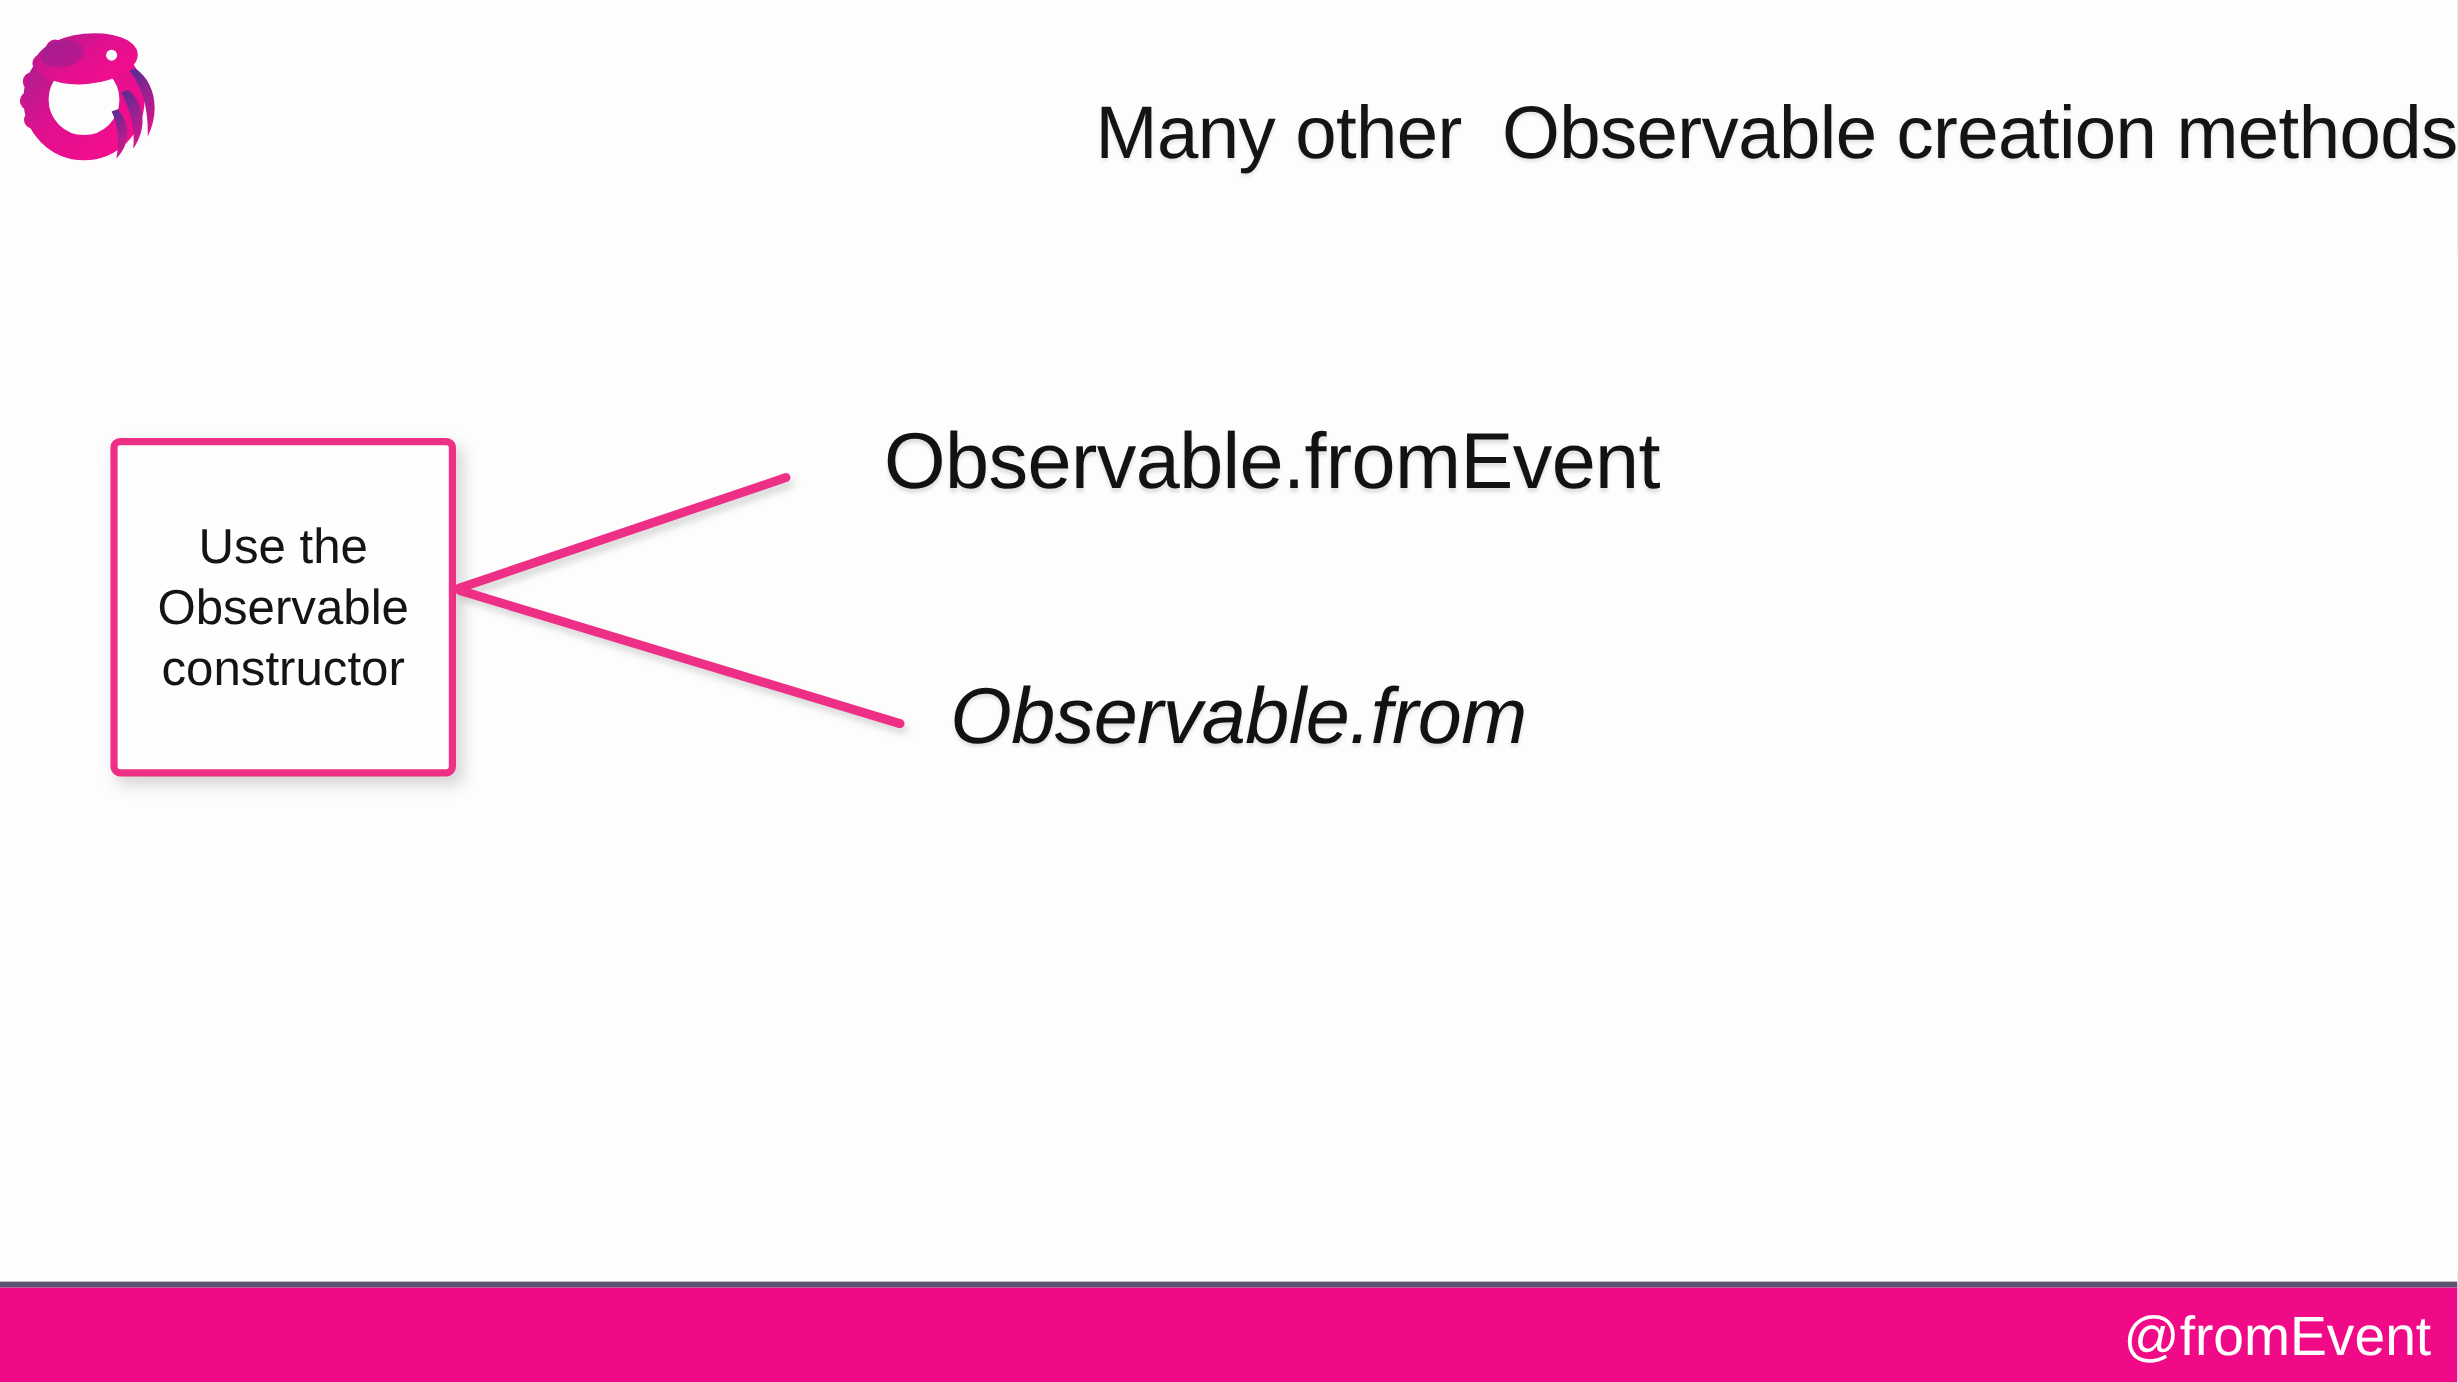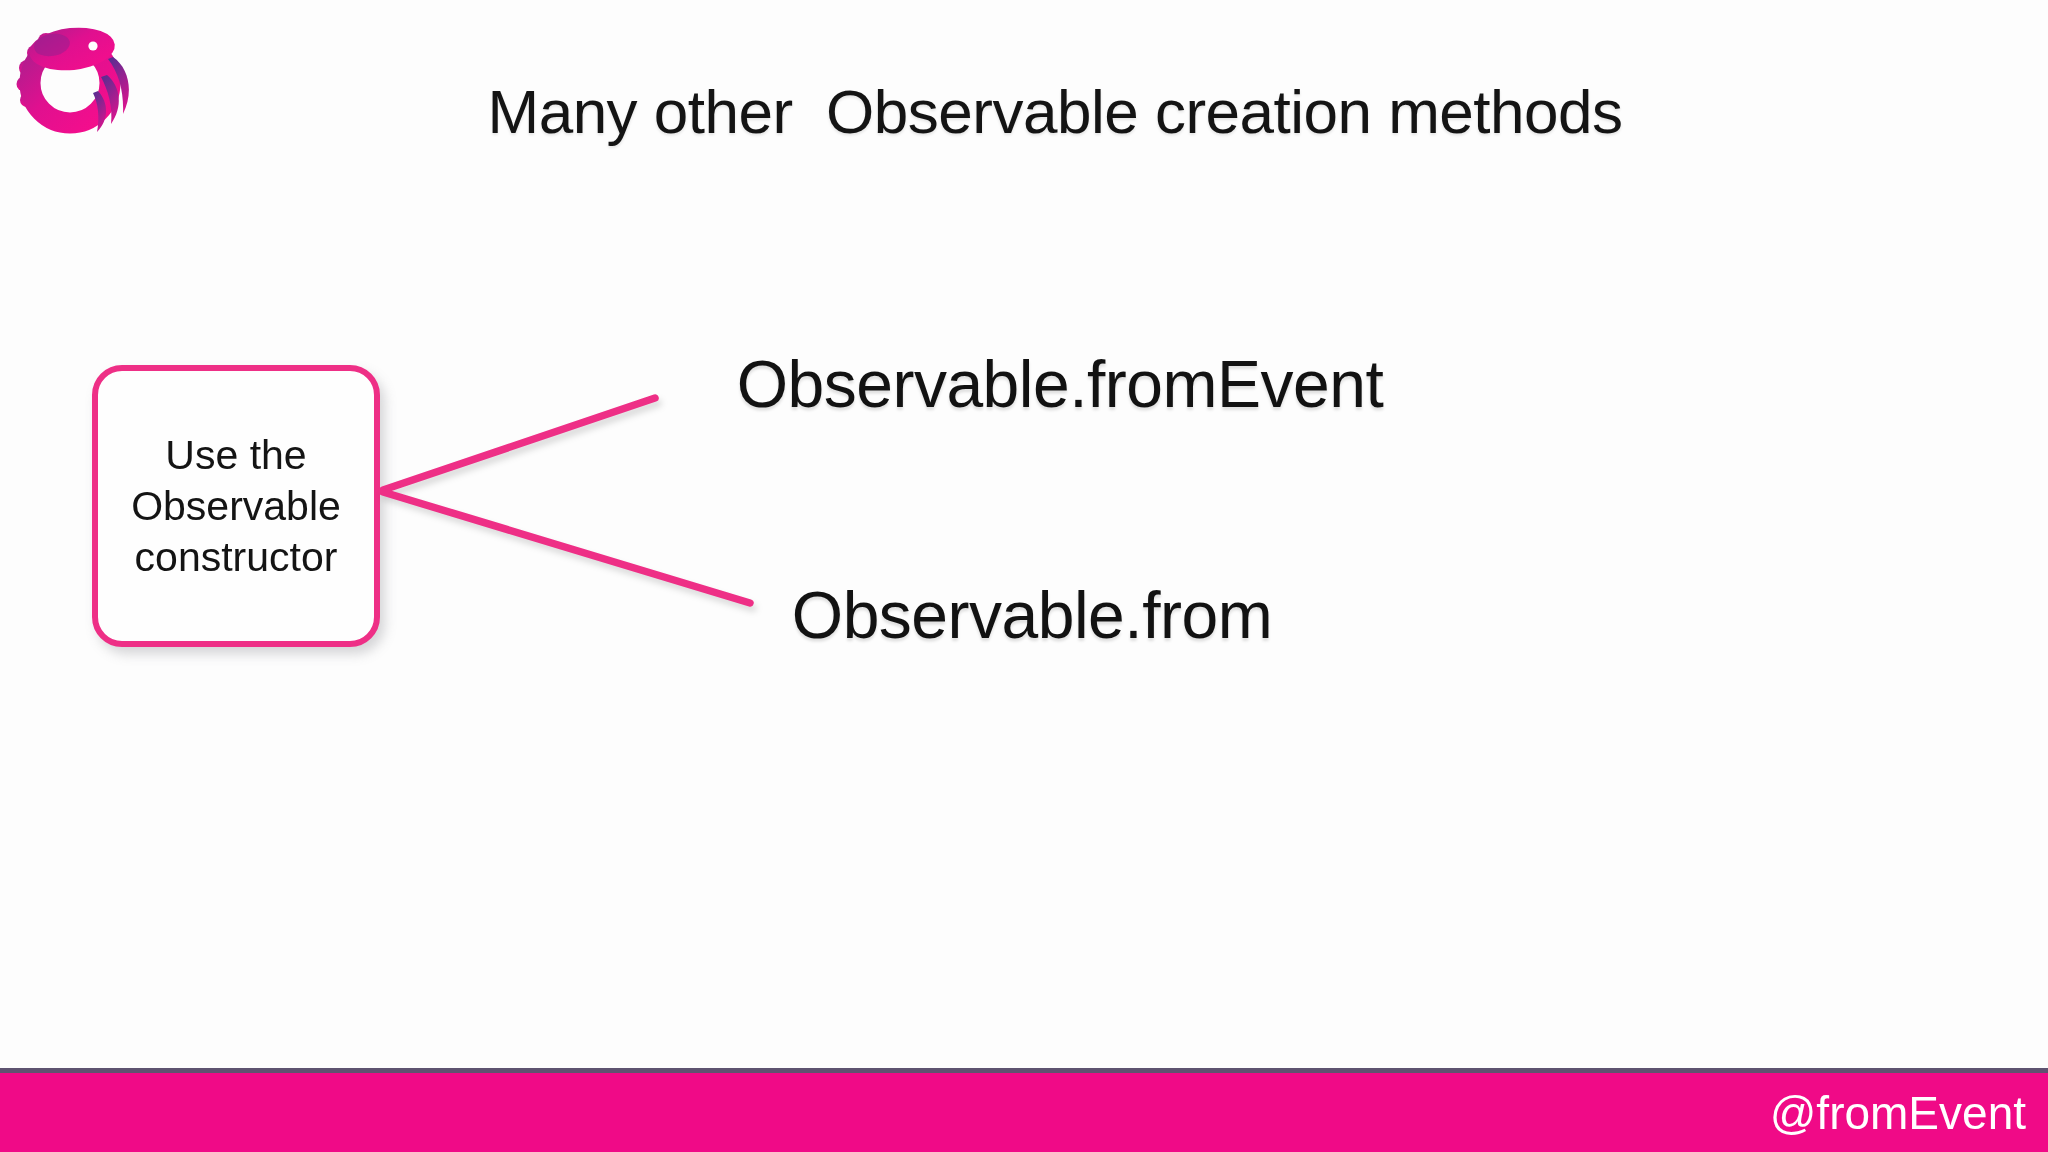--- a/index.html
+++ b/index.html
@@ -24,41 +24,41 @@
 
   
   .title {
     position: absolute;
     top: 81px;
     left: 0;
     width: 100%;
     margin: 0;
     padding-left: 62px;
     box-sizing: border-box;
-    text-align: center;
+    text-align: right;
     font-size: 62px;
     font-weight: 400;
     line-height: 1;
     letter-spacing: -0.5px;
     white-space: pre;
     color: #141414;
     text-shadow: 0 2px 3px rgba(0,0,0,0.10);
   }
 
   
   .callout {
     position: absolute;
     left: 92px;
     top: 365px;
     width: 288px;
     height: 282px;
     box-sizing: border-box;
     background: #FEFEFE;
     border: 6px solid #EE2F86;
-    border-radius: 30px;
+    border-radius: 8px;
     box-shadow: 5px 7px 12px rgba(110,110,120,0.28);
     display: flex;
     align-items: center;
     justify-content: center;
   }
   .callout-label {
     font-size: 41px;
     line-height: 51px;
     text-align: center;
     white-space: pre-line;
@@ -91,21 +91,21 @@
     box-sizing: border-box;
     text-align: center;
     font-size: 66px;
     line-height: 1;
     letter-spacing: -0.5px;
     color: #121212;
     text-shadow: 0 3px 3px rgba(0,0,0,0.12);
   }
   .method-1 { top: 351px; margin-left: 28px; }
   .method-2 { top: 457px; }
-  .method-3 { top: 582px; }
+  .method-3 { top: 563px; font-style: italic; }
 
   
   .footer-divider {
     position: absolute;
     left: 0;
     top: 1068px;
     width: 100%;
     height: 5px;
     background: #5E5370;
   }

